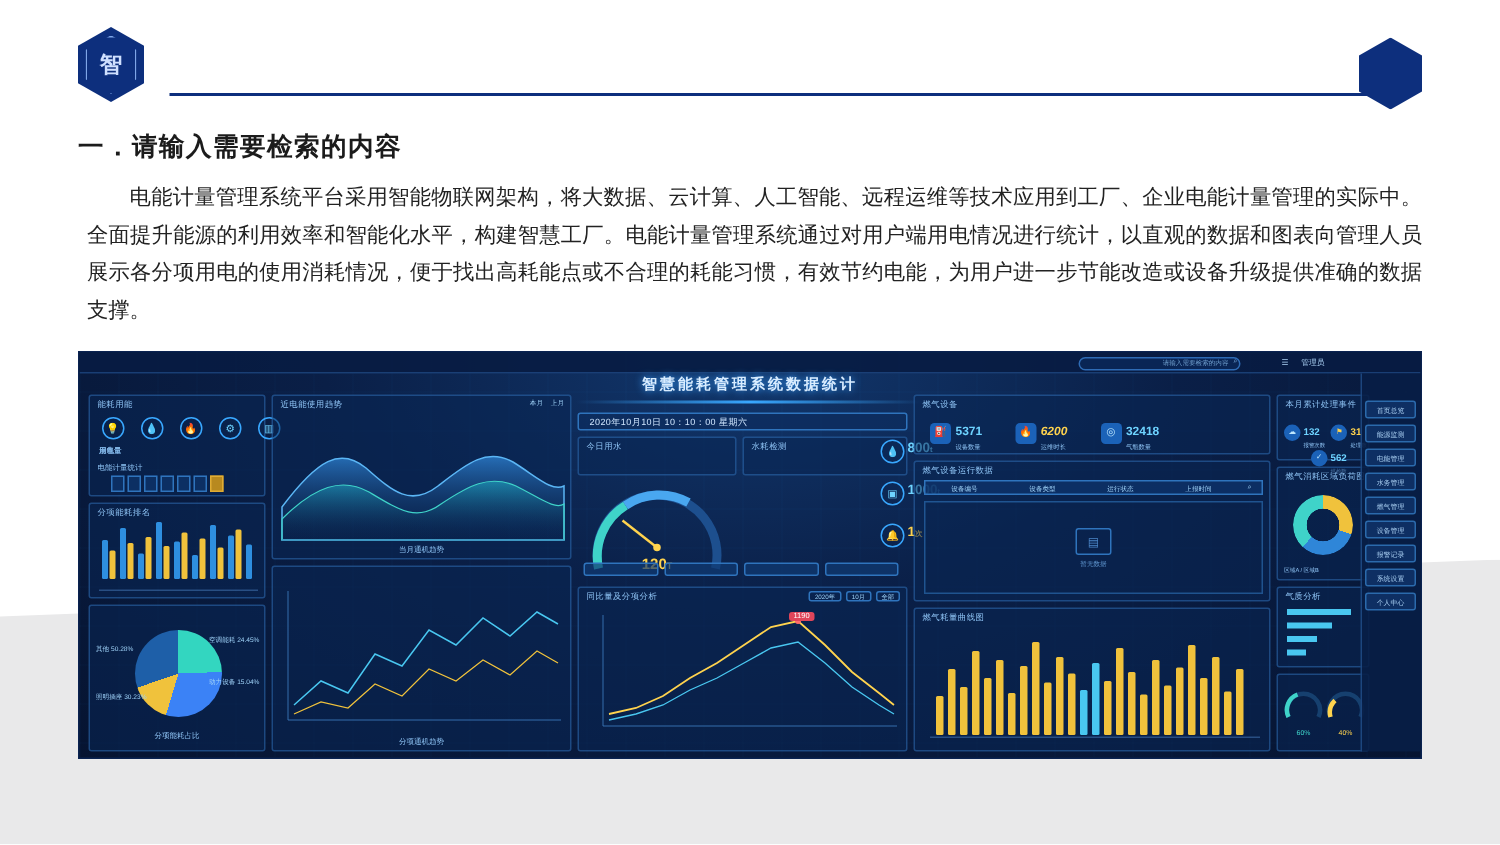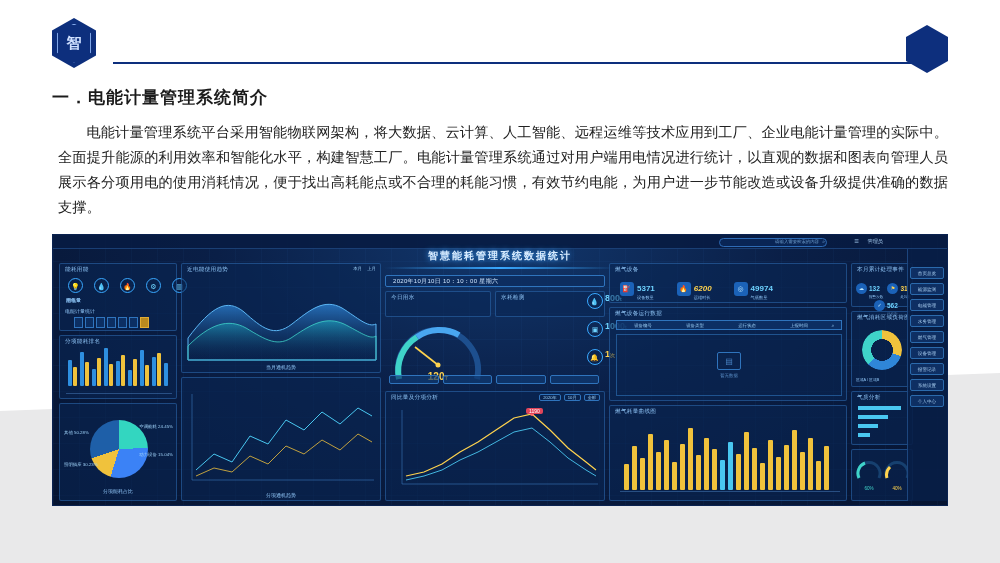--- a/index.html
+++ b/index.html
@@ -110,21 +110,21 @@
 <div class="gray-band"></div>
 
 <div class="header">
   <div class="hex-logo">
     <div class="inner">智</div>
   </div>
   <div class="title-underline"></div>
   <div class="hex-right"></div>
 </div>
 
-<div class="sec-title">一．电能计量管理系统简介</div>
+<div class="sec-title">一．请输入需要检索的内容</div>
 <div class="body-text">电能计量管理系统平台采用智能物联网架构，将大数据、云计算、人工智能、远程运维等技术应用到工厂、企业电能计量管理的实际中。全面提升能源的利用效率和智能化水平，构建智慧工厂。电能计量管理系统通过对用户端用电情况进行统计，以直观的数据和图表向管理人员展示各分项用电的使用消耗情况，便于找出高耗能点或不合理的耗能习惯，有效节约电能，为用户进一步节能改造或设备升级提供准确的数据支撑。</div>
 
 <div class="dash">
   <div class="dash-bg"></div>
   <div class="grid-lines"></div>
 
   <div style="position:absolute;left:0;top:0;width:100%;height:14px;background:rgba(8,28,66,.9);border-bottom:1px solid rgba(60,130,210,.35);"></div>
   <div style="position:absolute;right:120px;top:2.5px;width:108px;height:9px;border:1px solid #2e6bb5;border-radius:5px;background:rgba(10,40,90,.8);"></div>
   <div style="position:absolute;right:128px;top:3.5px;font-size:4.4px;color:#6f9ecd;">请输入需要检索的内容</div>
   <div style="position:absolute;right:122px;top:3.2px;font-size:5px;color:#7fb3e4;">⌕</div>
@@ -294,21 +294,21 @@
         <span><span style="font-size:8px;color:#6ed3ff;font-weight:bold;">5371</span>
         <span style="display:block;font-size:4.2px;color:#8fc4f5;">设备数量</span></span>
       </div>
       <div style="display:flex;align-items:center;gap:3px;">
         <span style="width:14px;height:14px;border-radius:3px;background:#1b62b8;color:#ffd34e;font-size:7px;text-align:center;line-height:14px;">🔥</span>
         <span><span style="font-size:8px;color:#ffd34e;font-weight:bold;font-style:italic;">6200</span>
         <span style="display:block;font-size:4.2px;color:#8fc4f5;">运维时长</span></span>
       </div>
       <div style="display:flex;align-items:center;gap:3px;">
         <span style="width:14px;height:14px;border-radius:3px;background:#1b62b8;color:#bfe8ff;font-size:7px;text-align:center;line-height:14px;">◎</span>
-        <span><span style="font-size:8px;color:#6ed3ff;font-weight:bold;">49974</span>
+        <span><span style="font-size:8px;color:#6ed3ff;font-weight:bold;">32418</span>
         <span style="display:block;font-size:4.2px;color:#8fc4f5;">气瓶数量</span></span>
       </div>
     </div>
   </div>
 
   <div class="panel" style="left:556px;top:72px;width:238px;height:94px;">
     <div class="panel-h">燃气设备运行数据</div>
     <div style="position:absolute;left:6px;top:12px;width:226px;height:10px;border:1px solid #2f74bd;background:rgba(14,50,105,.8);display:flex;align-items:center;">
       <span style="flex:1;font-size:4.4px;color:#9fd2f8;text-align:center;">设备编号</span>
       <span style="flex:1;font-size:4.4px;color:#9fd2f8;text-align:center;">设备类型</span>

